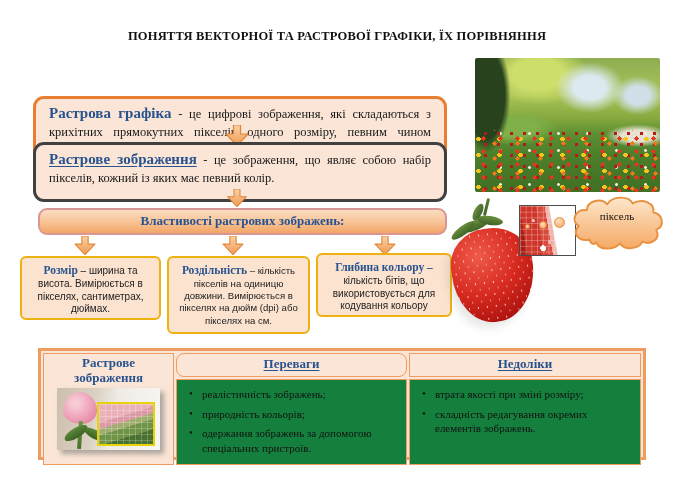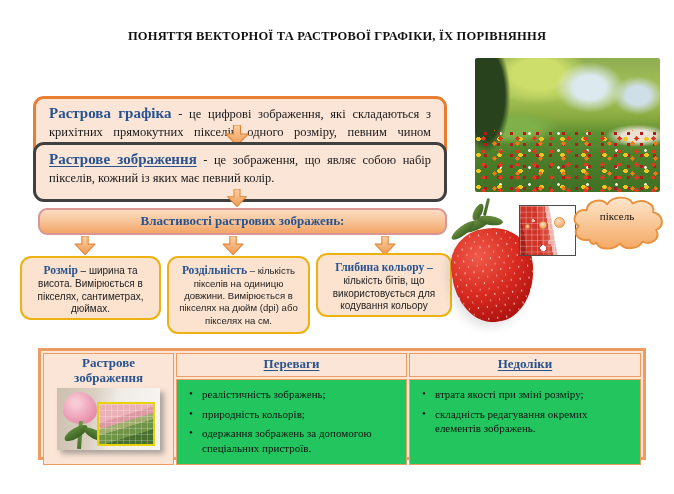--- a/index.html
+++ b/index.html
@@ -34,21 +34,21 @@
     background:linear-gradient(to bottom,#FBDCC2 0%,#F8C79C 45%,#F2A568 100%);
     text-align:center; font-size:13px; font-weight:bold; color:#28538F;
     line-height:22px;
   }
 
   
   .arrow { width:24px; height:21px; }
 
   
   .propbox {
-    background:#FBE3D0; border:2.5px solid #EDB211; border-radius:11px;
+    background:#FBE3D0; border:2.5px solid #EDB211; border-radius:6px;
     text-align:center; padding:5px 6px;
     font-family:"Liberation Sans", sans-serif; font-size:10px; line-height:1.28;
     color:#222;
   }
   .pterm { font-family:"Liberation Serif", serif; font-weight:bold; color:#28538F; font-size:11.5px; }
   #propbox-size       { left:20px;  top:256px; width:141px; height:64px; }
   #propbox-resolution { left:167px; top:256px; width:143px; height:78px; font-size:9.6px; }
   #propbox-colordepth { left:316px; top:253px; width:136px; height:64px; }
 
   
@@ -127,30 +127,30 @@
   
   #cmp-table {
     left:38px; top:348px; width:608px; height:112px;
     background:#FBE5D6; border:3px solid #ED9C62;
     display:grid; grid-template-columns:131px 231px 1fr; grid-template-rows:24px 1fr;
     grid-template-areas:"img adv-h dis-h" "img adv-b dis-b";
     padding:2px; gap:2px;
   }
   .tcell { border:1.5px solid #ED9C62; }
   #cell-row-header { grid-area:img; background:#FBE5D6; text-align:center; padding-top:1px; }
-  #cell-adv-header { grid-area:adv-h; }
+  #cell-adv-header { grid-area:adv-h;border-radius:8px; }
   #cell-dis-header { grid-area:dis-h; }
   #cell-adv-body   { grid-area:adv-b; }
   #cell-dis-body   { grid-area:dis-b; }
   .thead {
     background:#FBE5D6; text-align:center; font-size:13px; font-weight:bold;
     color:#28538F; line-height:20px;
   }
   .thead span { text-decoration:underline; text-underline-offset:2px; }
-  .tbody { background:#22c55e; padding:7px 6px 4px 8px; }
+  .tbody { background:#15803d; padding:7px 6px 4px 8px; }
   .tbody ul { list-style:none; }
   .tbody li {
     position:relative; padding-left:17px; font-size:11px; line-height:1.32;
     margin-bottom:5px; color:#111;
   }
   .tbody li::before { content:"\2022"; position:absolute; left:4px; top:-1px; }
   #table-row-title {
     font-size:13px; font-weight:bold; color:#28538F; line-height:1.15;
     width:100px; margin:1px auto 2px auto;
   }

